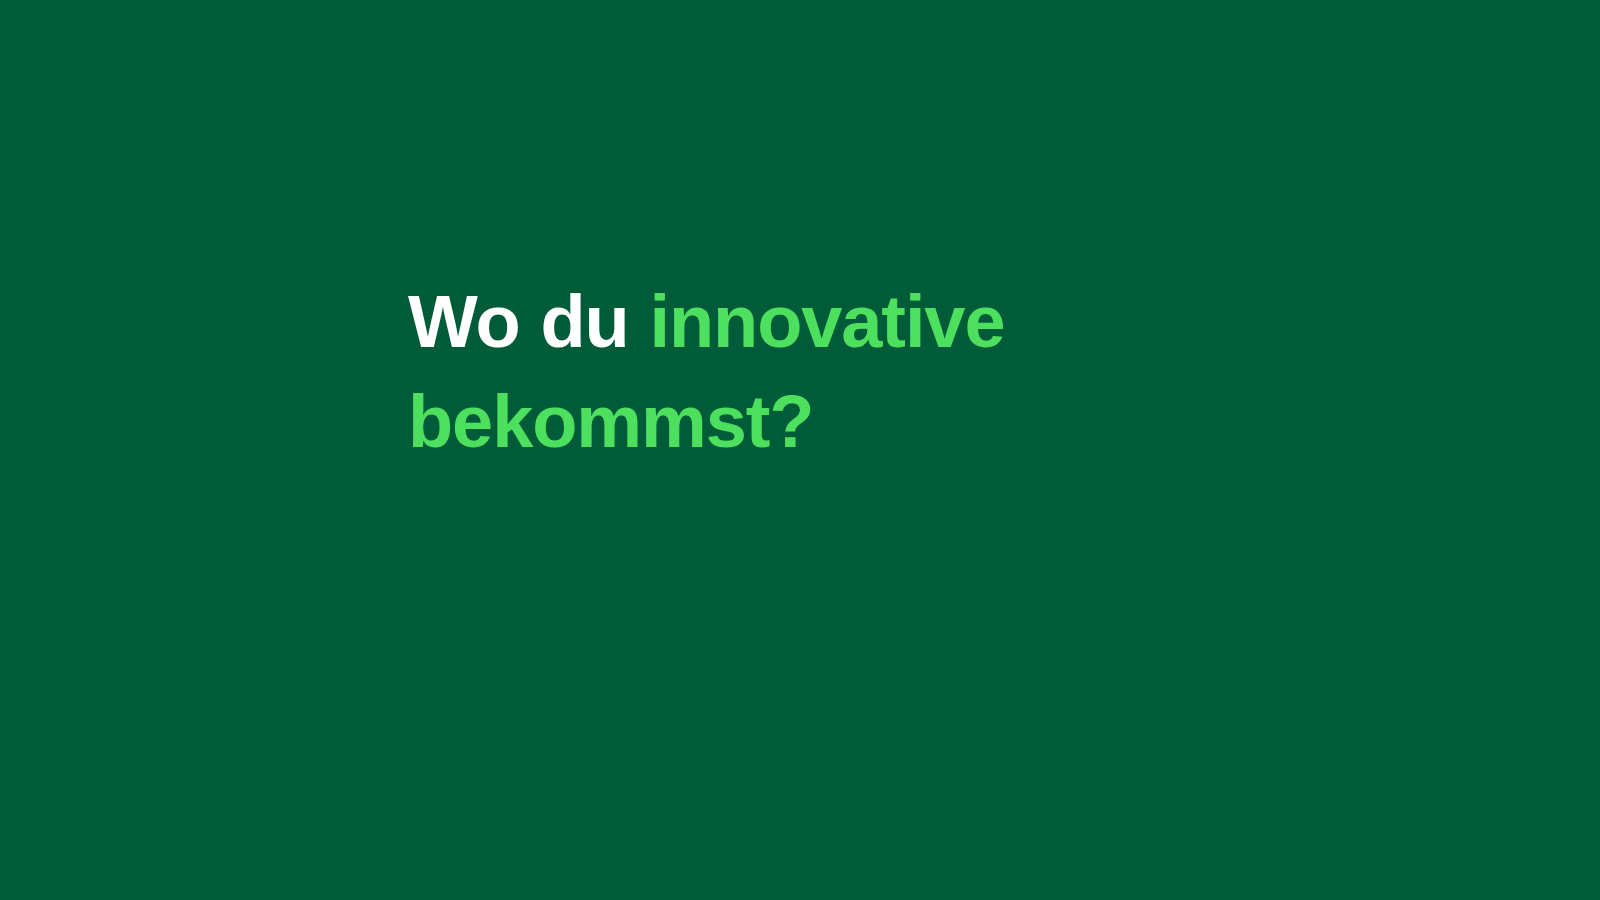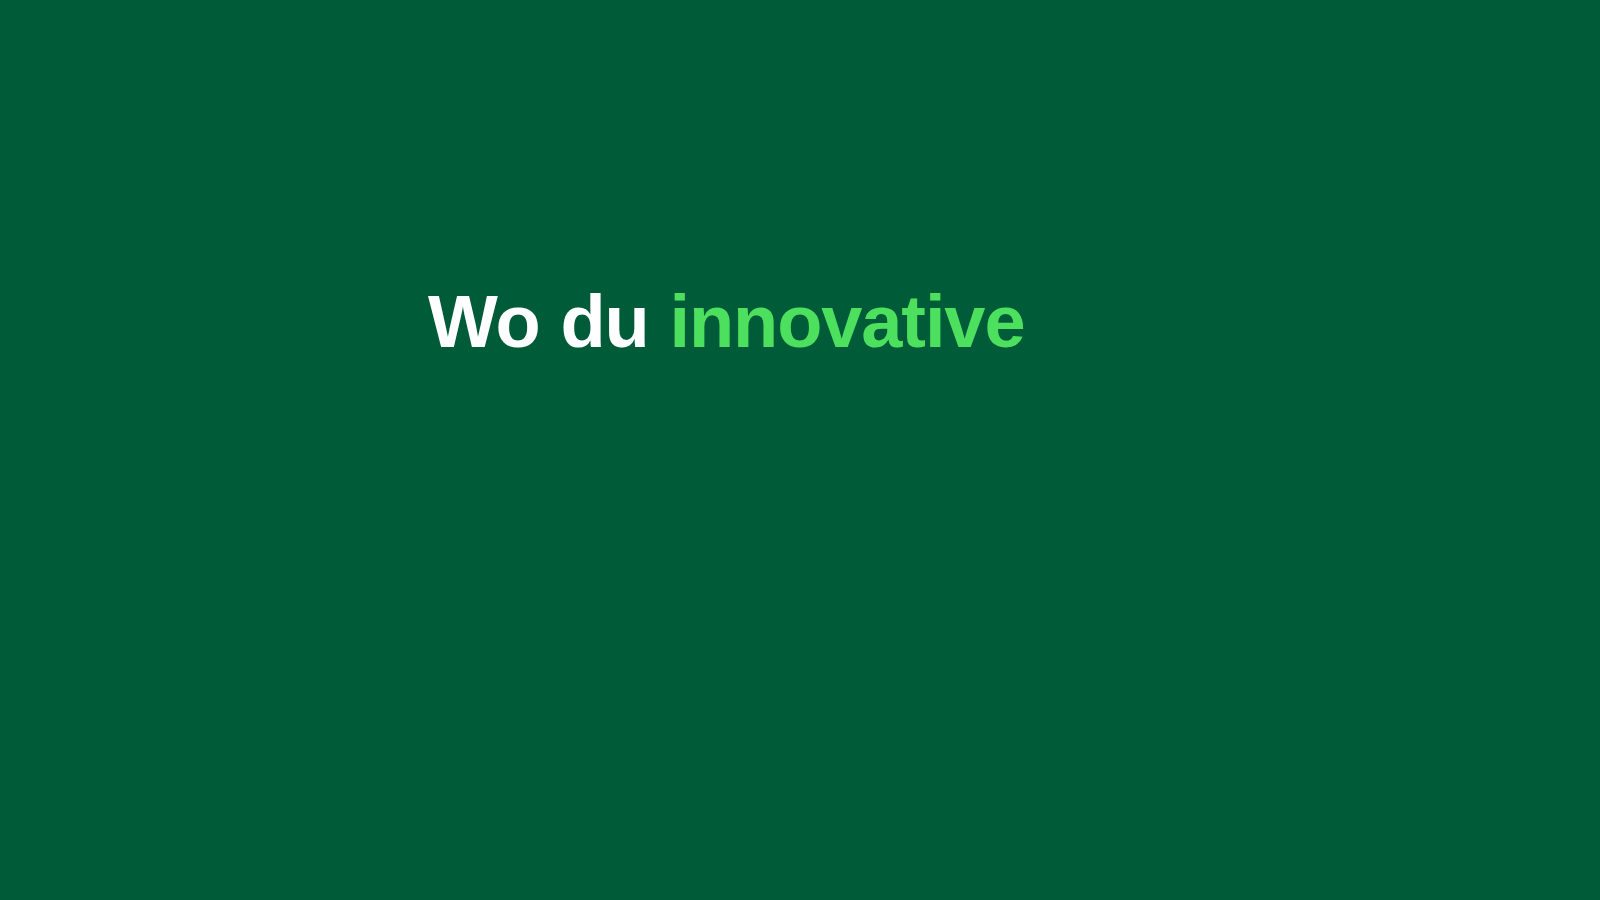--- a/index.html
+++ b/index.html
@@ -19,21 +19,21 @@
     position: relative;
     width: 1600px;
     height: 900px;
     box-sizing: border-box;
     background: #005c38;
     overflow: hidden;
   }
 
   .headline-block {
     position: absolute;
-    left: 428px;
+    left: 408px;
     top: 272px;
     width: 1060px;
   }
 
   .headline {
     margin: 0;
     font-size: 74px;
     line-height: 100px;
     font-weight: 700;
     letter-spacing: -0.015em;
@@ -56,16 +56,17 @@
   }
 </style>
 </head>
 <body>
 
 <div class="slide" style="background: rgb(0, 92, 56);">
 
   <div class="headline-block">
     <h1 class="headline">
       <span class="line"><span class="seg-white" style="color: rgb(255, 255, 255);">Wo du </span><span class="seg-accent" style="color: rgb(77, 224, 94);">innovative</span></span>
+      <span class="line"><span class="seg-accent" style="color: rgb(77, 224, 94);">bekommst?</span></span>
     </h1>
   </div>
 
 </div>
 
 </body></html>

